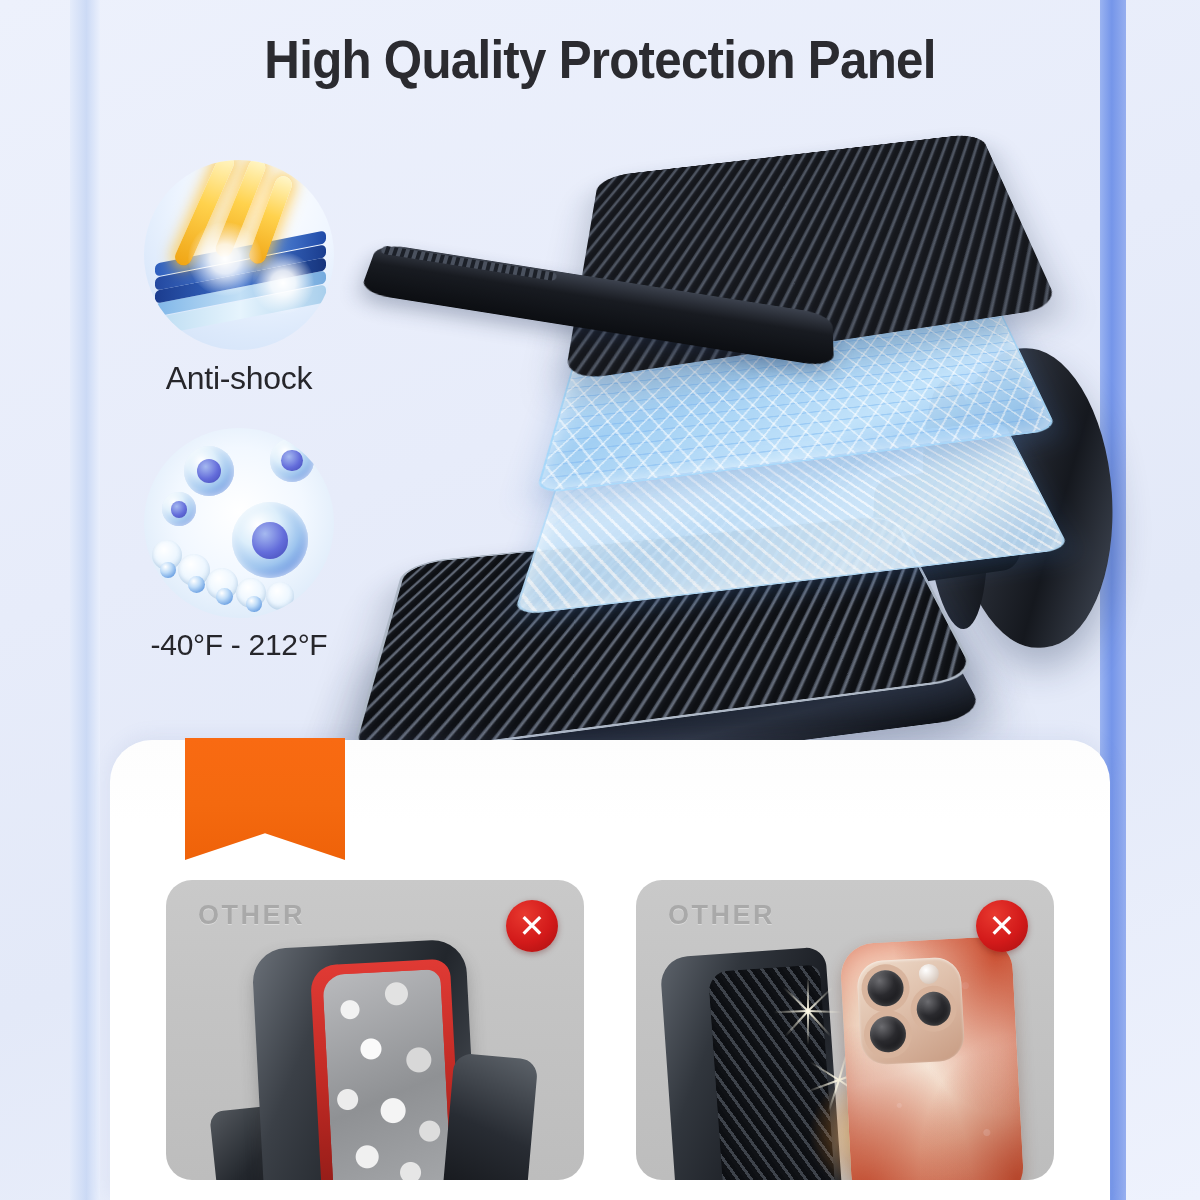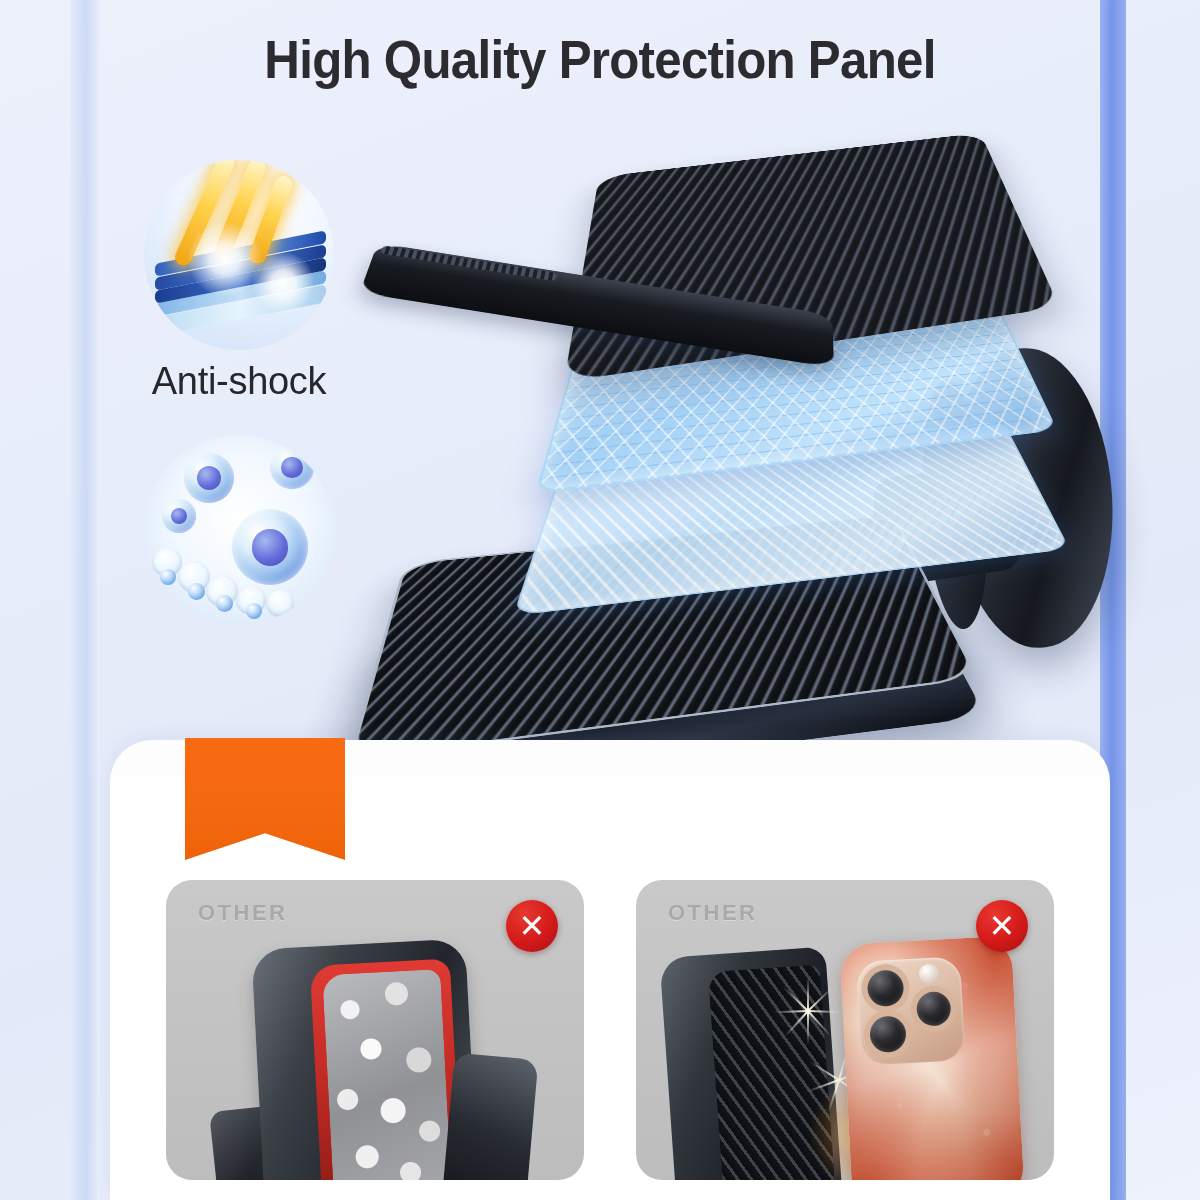--- a/index.html
+++ b/index.html
@@ -35,21 +35,21 @@
   }
 
   
   #features { position:absolute; left:108px; top:160px; width:262px; }
   .feature { margin-bottom:32px; text-align:center; }
   .feat-circle {
     width:190px; height:190px; border-radius:50%;
     margin:0 auto 10px auto; position:relative; overflow:hidden;
   }
   .feat-label {
-    font-size:38px; color:#26262b; line-height:1.14;
+    font-size:32px; color:#26262b; line-height:1.14;
     letter-spacing:-0.3px; white-space:nowrap;
   }
   .feat-sub { font-size:30px; color:#26262b; letter-spacing:-0.3px; white-space:nowrap; }
 
   
   #icon-antishock {
     background:radial-gradient(circle at 62% 22%, #ffffff 0%, #eef5ff 42%, #dce9fb 72%, #cfe0f7 100%);
   }
   #icon-antishock .slab {
     position:absolute; left:6%; right:4%; height:13px; border-radius:5px;
@@ -235,21 +235,21 @@
     display:flex; gap:52px;
   }
   .cmp-panel {
     width:418px; height:300px;
     border-radius:26px;
     background:linear-gradient(180deg,#c9c9c9 0%,#c3c3c3 45%,#bdbdbd 100%);
     position:relative; overflow:hidden;
   }
   .cmp-label {
     position:absolute; left:32px; top:20px;
-    font-size:22px; font-weight:bold; letter-spacing:2.5px;
+    font-size:27px; font-weight:bold; letter-spacing:2.5px;
     color:#a9a9a9; text-shadow:0 1px 0 rgba(255,255,255,.35);
   }
   .cmp-badge {
     position:absolute; right:26px; top:20px;
     width:52px; height:52px; border-radius:50%;
     background:radial-gradient(circle at 36% 28%,#e8392f 0%,#d31a1a 55%,#a81010 100%);
     box-shadow:0 2px 6px rgba(90,10,10,.35);
   }
   .cmp-badge span {
     position:absolute; inset:0;
@@ -410,20 +410,21 @@
         <div class="coil" style="width:28px;height:28px;left:122px;top:154px;"></div>
         <div class="bead" style="width:16px;height:16px;left:16px;top:134px;"></div>
         <div class="bead" style="width:17px;height:17px;left:44px;top:148px;"></div>
         <div class="bead" style="width:17px;height:17px;left:72px;top:160px;"></div>
         <div class="bead" style="width:16px;height:16px;left:102px;top:168px;"></div>
         <div class="mol m4"></div>
         <div class="mol m2"></div>
         <div class="mol m3"></div>
         <div class="mol m1"></div>
       </div>
+      <div class="feat-sub">-40°F - 212°F</div>
     </div>
 
   </div>
 
   <div id="product">
     <div class="lay" id="mount-head"></div>
     <div class="lay" id="mount-neck"></div>
     <div class="lay" id="base-rim"></div>
     <div class="lay" id="layer-base"></div>
     <div class="lay" id="layer-gel-mid"></div>

